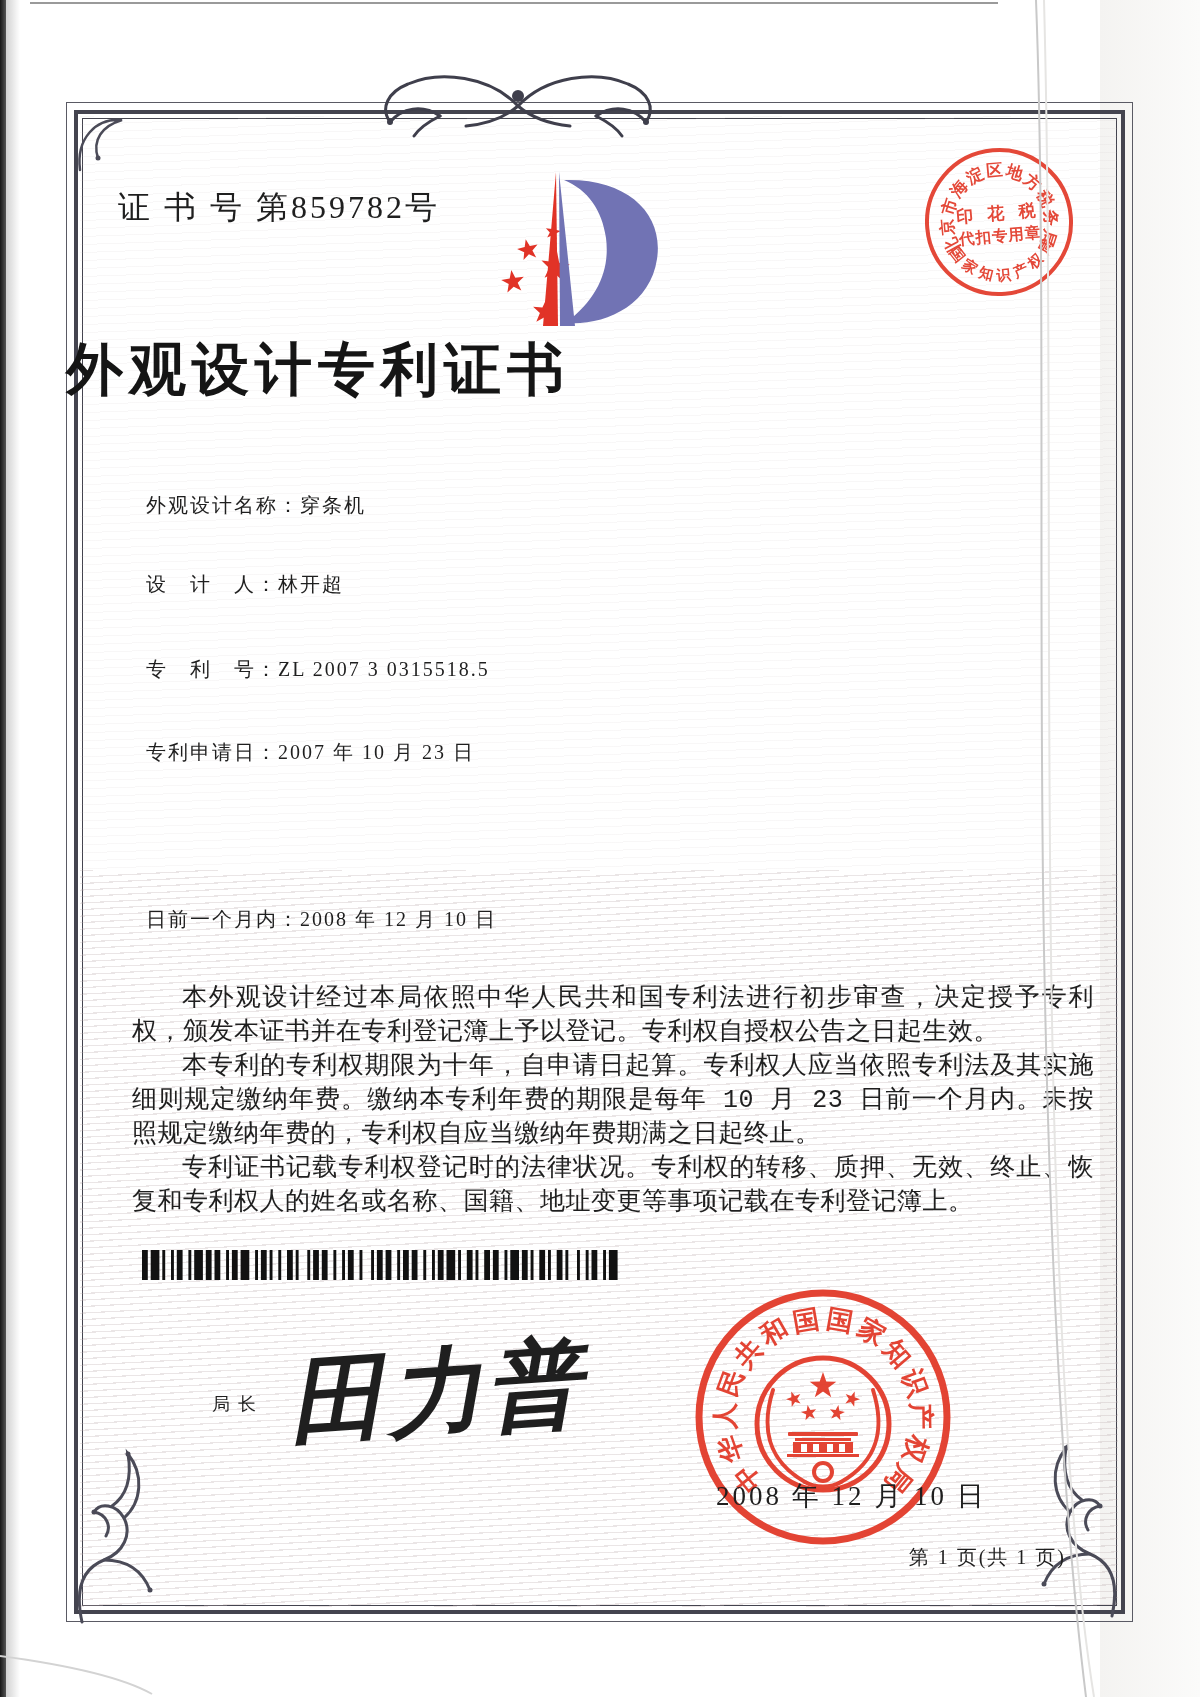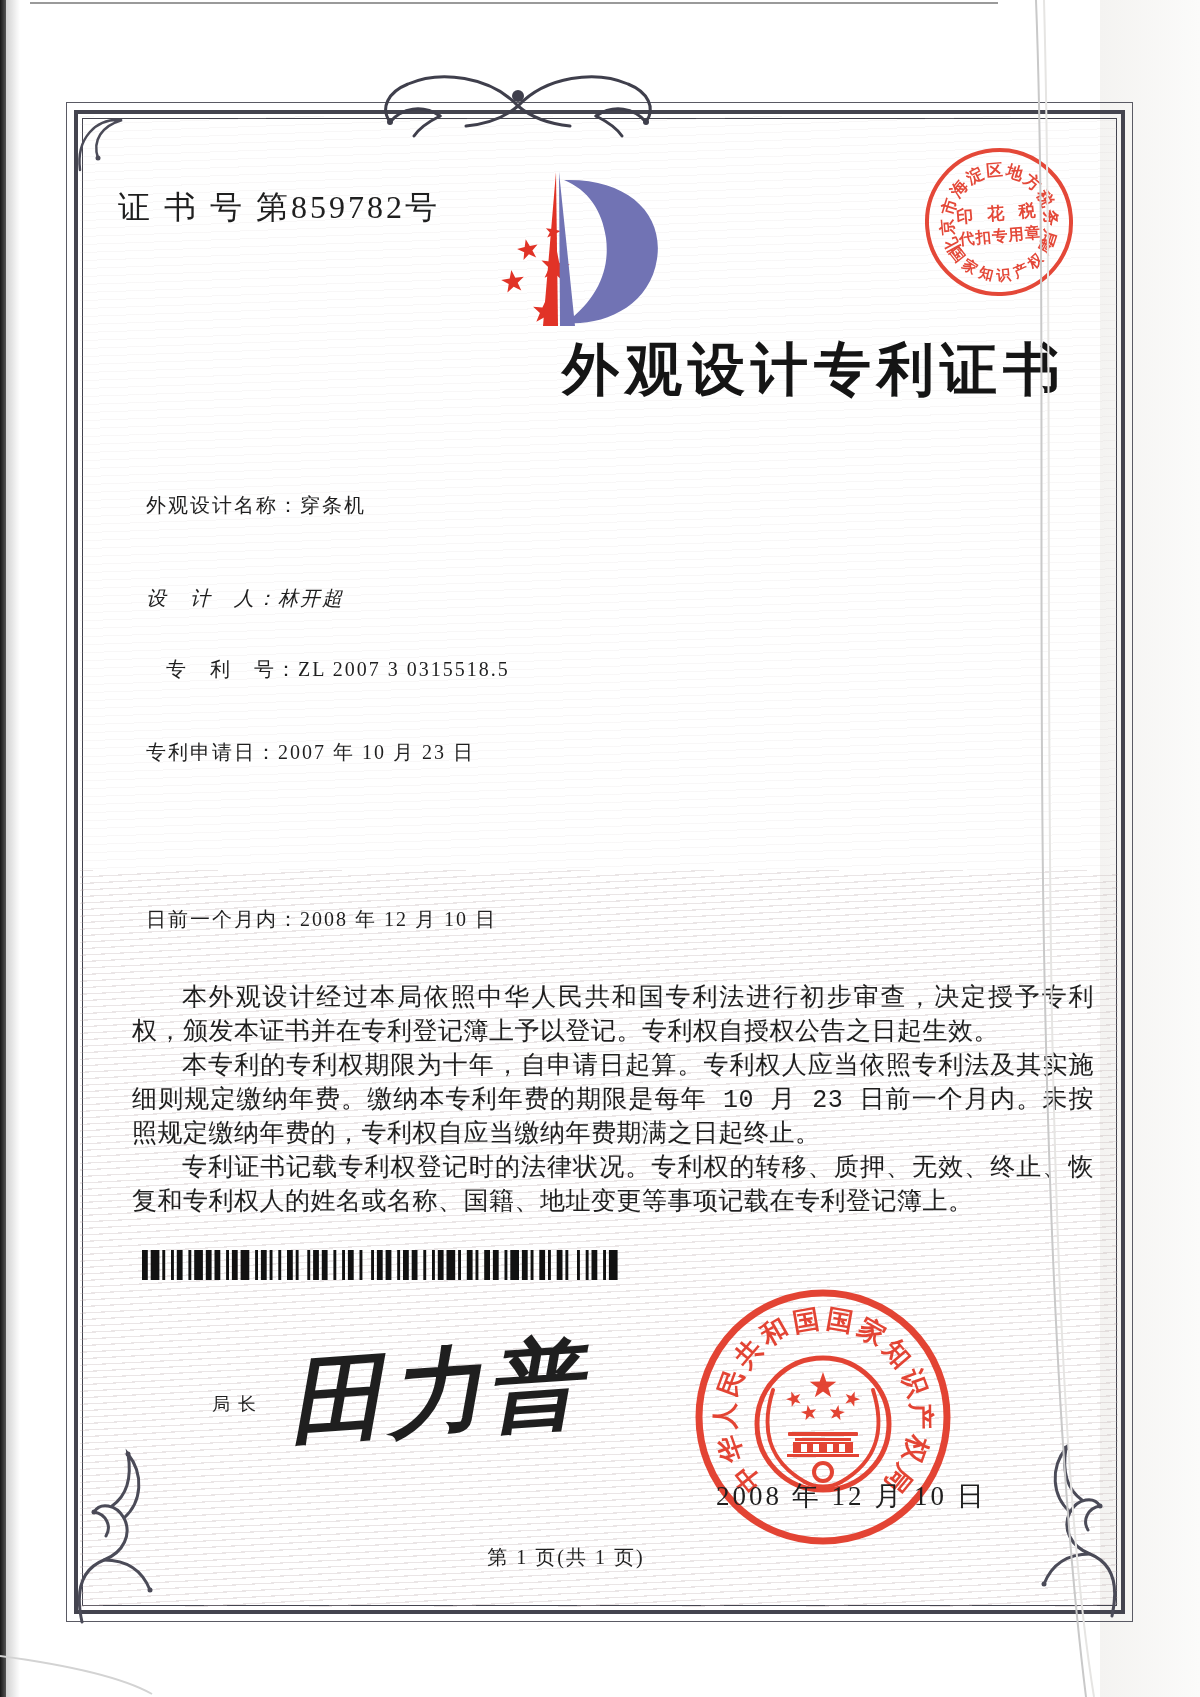--- a/index.html
+++ b/index.html
@@ -14,31 +14,31 @@
   .page-curve{left:0;top:0;z-index:40;pointer-events:none;}
   
   .frame-outer{left:66px;top:102px;right:67px;bottom:75px;border:1.5px solid #5a5a64;z-index:2;}
   .frame-inner{left:74px;top:110px;right:75px;bottom:83px;border:4px solid #44444f;outline:1.5px solid #44444f;outline-offset:-9px;z-index:2;}
   .guilloche{left:80px;top:870px;right:82px;bottom:90px;z-index:2;
      background:repeating-linear-gradient(177deg,rgba(186,170,172,.30) 0 1.2px,rgba(255,255,255,0) 1.2px 6.5px);}
   .guilloche-faint{left:80px;top:116px;right:82px;height:754px;z-index:2;
      background:repeating-linear-gradient(178deg,rgba(200,190,192,.12) 0 1px,rgba(255,255,255,0) 1px 8px);}
   
   .cert-no{left:118px;top:186px;font-size:32px;letter-spacing:3px;z-index:5;}
-  .title-wrap{left:66px;top:332px;width:1000px;text-align:right;z-index:5;}
+  .title-wrap{left:66px;top:332px;width:1000px;text-align:left;z-index:5;}
   .title{font-size:57px;font-weight:700;letter-spacing:6px;color:#151515;}
   .field{left:146px;font-size:20px;letter-spacing:2px;z-index:5;white-space:nowrap;}
-  .f0{top:492px;} .f1{top:585px;font-style:italic;} .f2{top:656px;margin-left:20px;} .f3{top:739px;text-align:right;} .f4{top:822px;} .f5{top:906px;}
+  .f0{top:492px;} .f1{top:571px;} .f2{top:656px;} .f3{top:739px;text-align:right;} .f4{top:822px;} .f5{top:906px;}
   .paras{left:132px;top:982px;width:962px;z-index:5;font-family:Liberation Mono, monospace;}
   .paras p{margin:0;font-size:25px;line-height:34px;text-align:justify;text-indent:2em;letter-spacing:.5px;}
   .signer-title{left:212px;top:1392px;font-size:18px;letter-spacing:8px;z-index:5;font-family:Liberation Serif, serif;}
   .signature{left:288px;top:1330px;font-size:95px;font-weight:600;font-style:italic;letter-spacing:4px;
              transform:rotate(-4deg);z-index:5;font-family:"Liberation Serif","DejaVu Serif",serif;}
   .issue-date{left:716px;top:1478px;font-size:27px;letter-spacing:3px;z-index:12;white-space:nowrap;}
-  .footer-wrap{left:66px;top:1544px;width:1000px;text-align:center;font-size:20px;letter-spacing:2px;z-index:5;}
+  .footer-wrap{left:66px;top:1544px;width:1000px;text-align:right;font-size:20px;letter-spacing:2px;z-index:5;}
   
   .tax-stamp{left:914px;top:137px;z-index:10;opacity:.93;transform:rotate(-5deg);}
   .office-seal{left:688px;top:1282px;z-index:10;opacity:.95;}
   .seal-arc text{fill:var(--seal-red);font-weight:700;font-family:"Liberation Serif","DejaVu Serif",serif;}
   .ornament{z-index:3;}
   .logo{left:452px;top:166px;z-index:5;}
   .barcode{left:142px;top:1250px;z-index:5;}
 </style>
 </head>
 <body>

